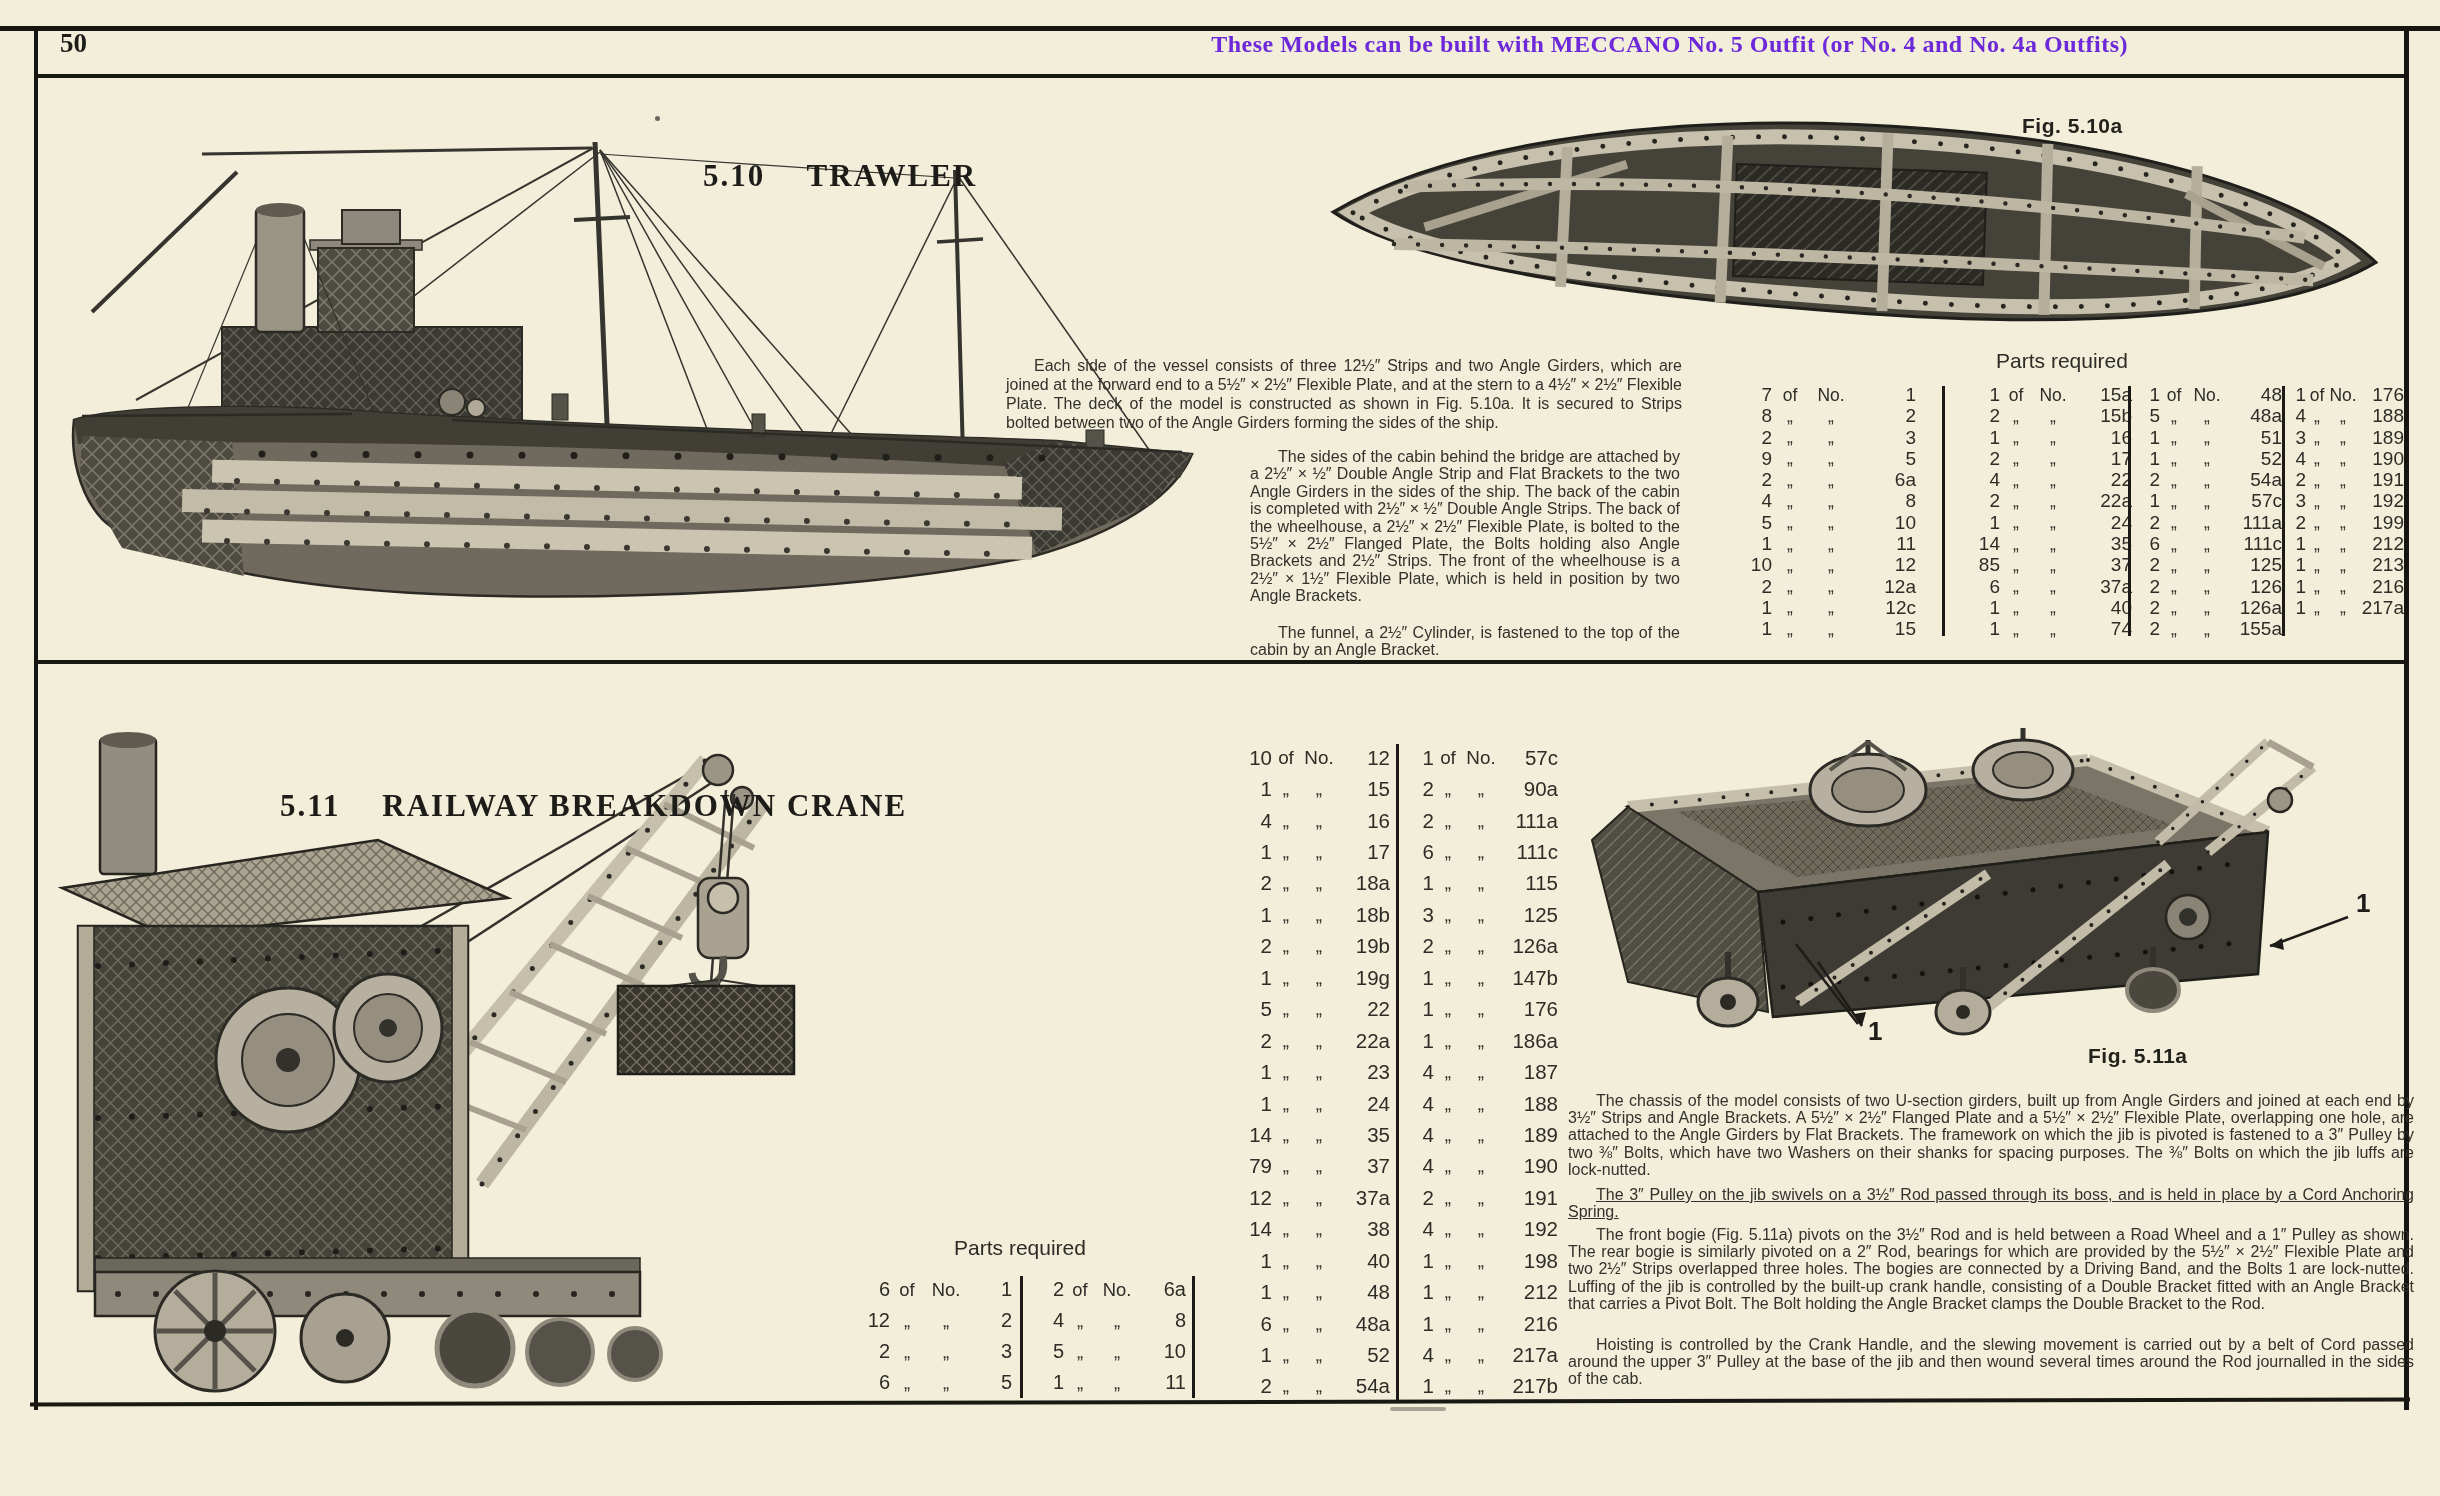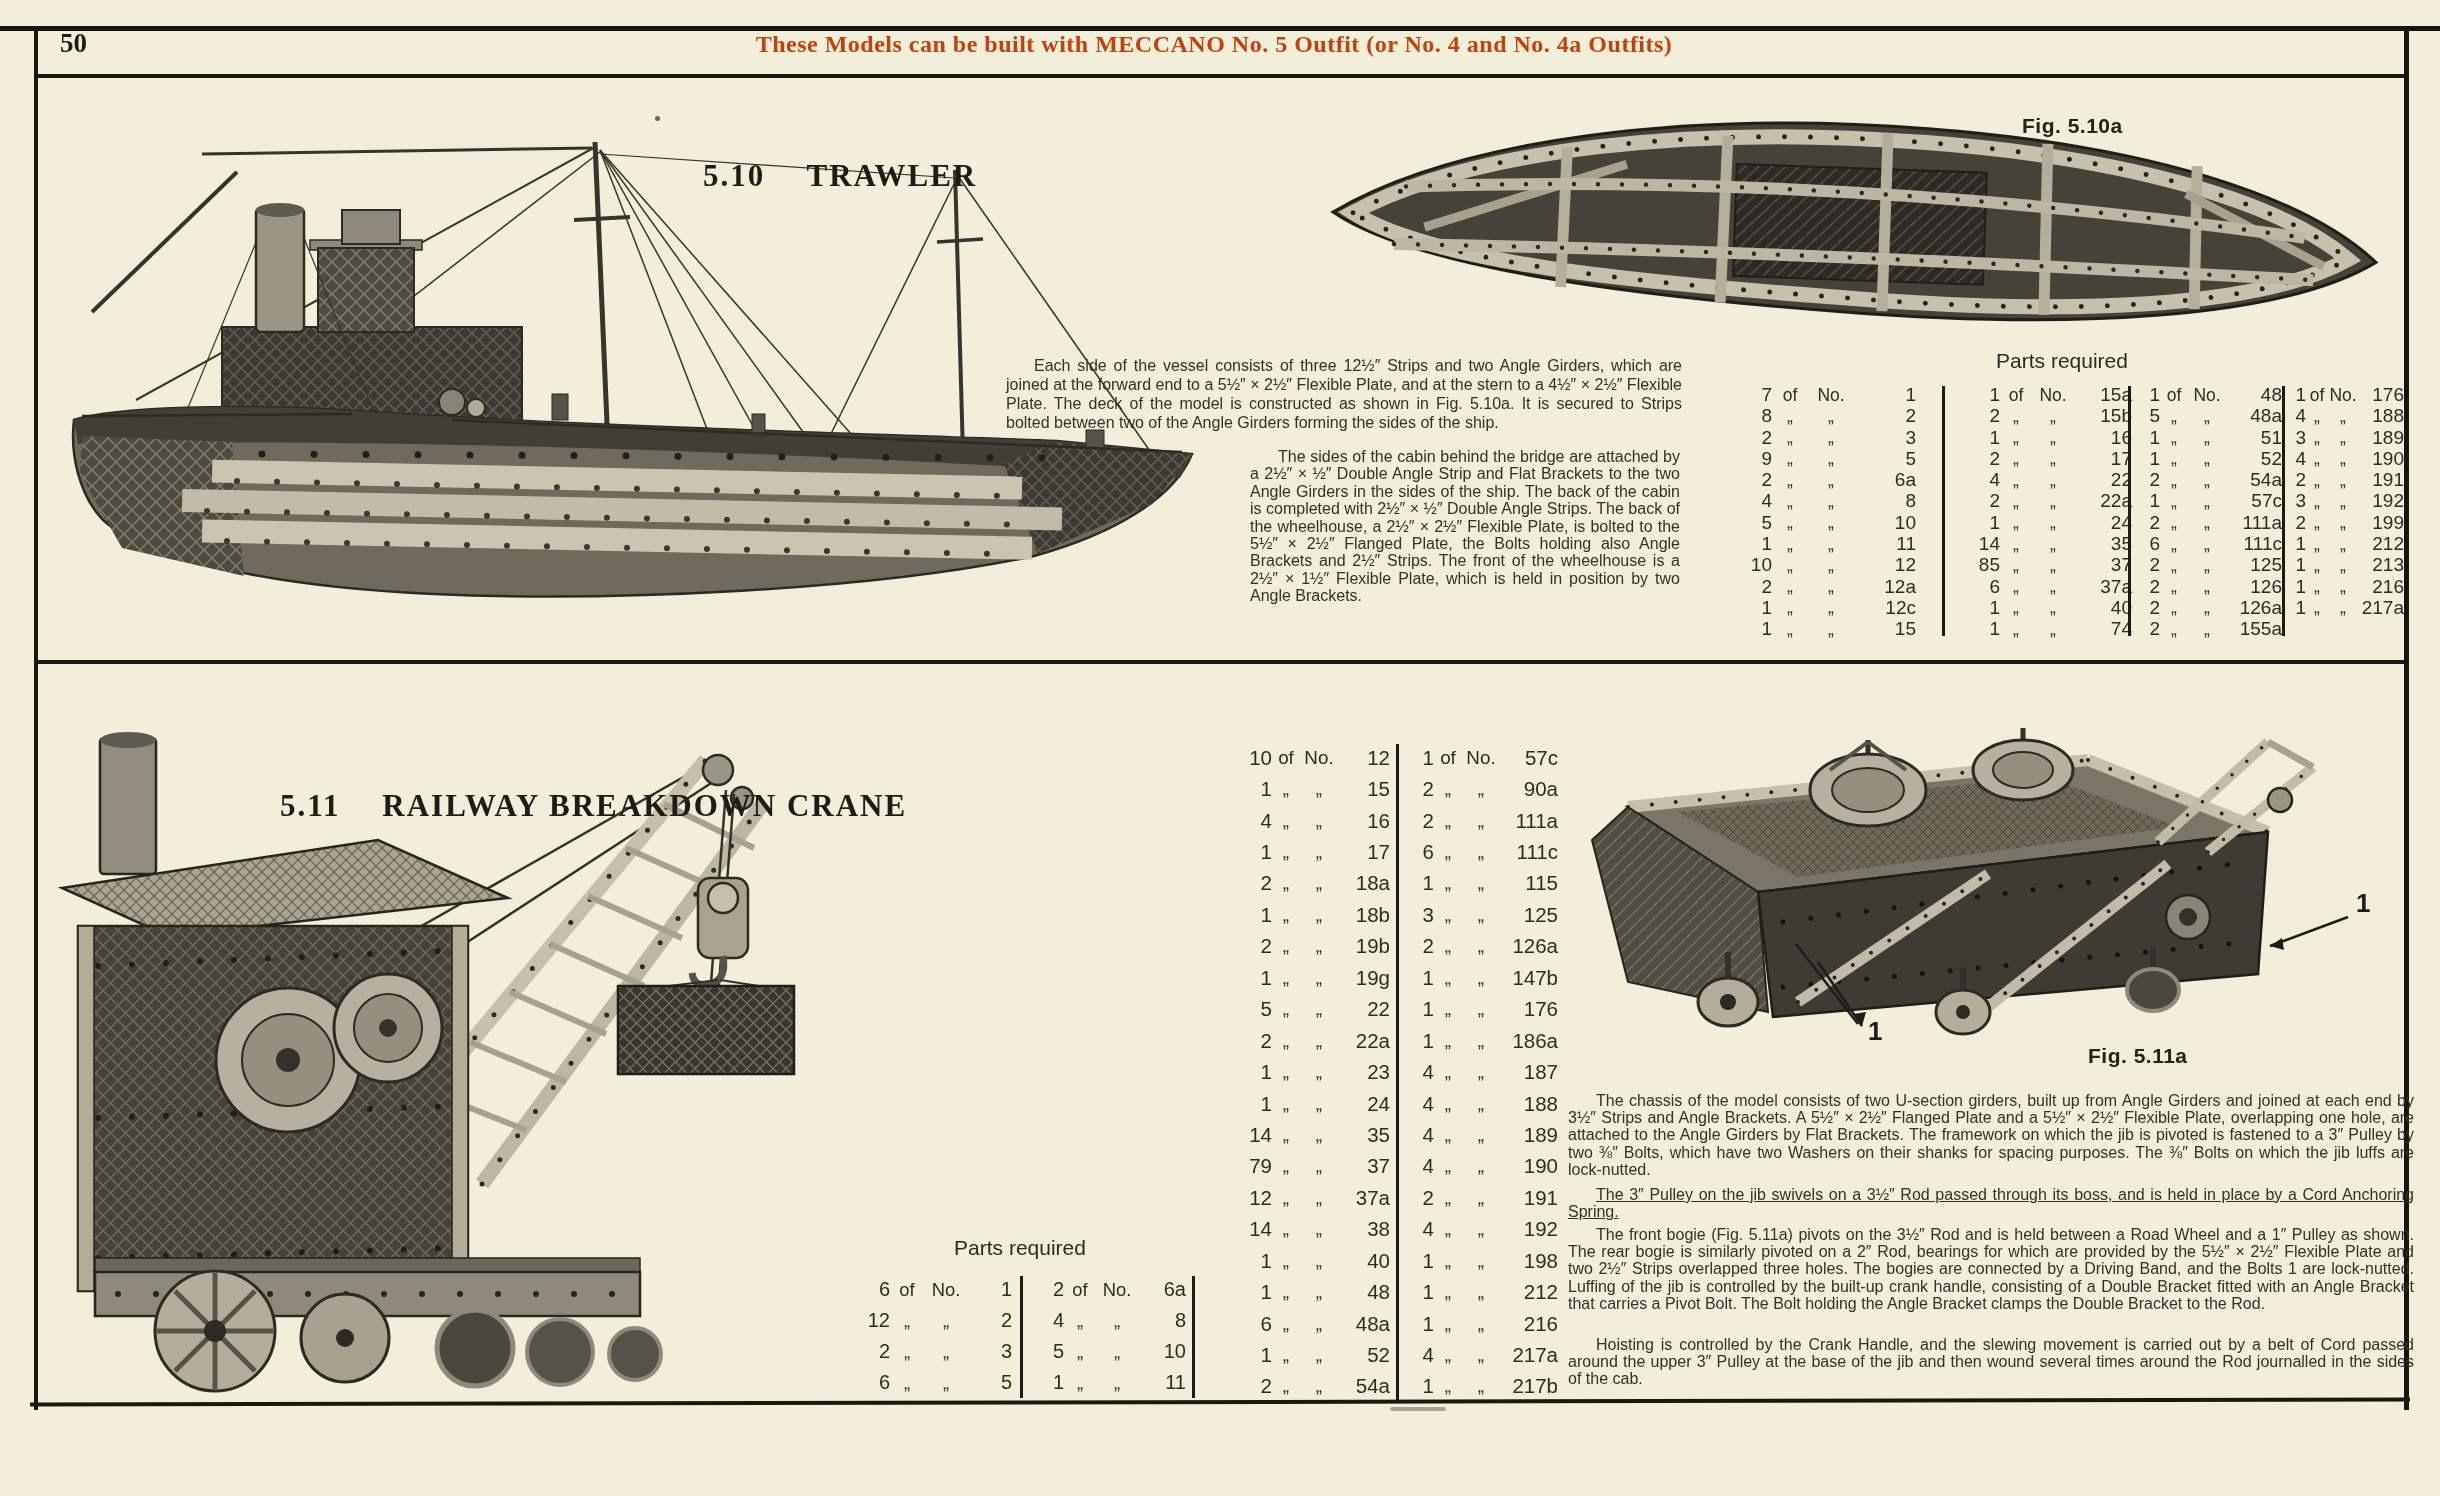--- a/index.html
+++ b/index.html
@@ -7,22 +7,22 @@
         font-family:"Liberation Sans",sans-serif;color:#32302a;}
   .frame{position:absolute;background:#161511;}
   .fr-top{left:0;top:26px;width:2440px;height:5px;}
   .fr-left{left:34px;top:26px;width:4px;height:1384px;}
   .fr-right{left:2404px;top:26px;width:5px;height:1384px;}
   .rule{position:absolute;background:#191813;}
   .rule-head{left:37px;top:74px;width:2367px;height:4px;}
   .rule-mid{left:37px;top:660px;width:2367px;height:4px;}
   .rule-bottom{left:30px;top:1400px;width:2380px;height:4px;transform:rotate(-0.12deg);}
   .pagenum{position:absolute;left:60px;top:28px;font:bold 27px "Liberation Serif",serif;color:#1d1c18;}
-  .runhead{position:absolute;left:300px;right:312px;top:31px;text-align:center;
-           font:bold 24px "Liberation Serif",serif;color:#c2410c;letter-spacing:0.5px;}
+  .runhead{position:absolute;left:300px;right:312px;top:31px;text-align:right;
+           font:bold 24px "Liberation Serif",serif;color:#6d28d9;letter-spacing:0.5px;}
   .title{position:absolute;font:bold 31px "Liberation Serif",serif;color:#1d1c18;letter-spacing:2px;white-space:nowrap;}
   .title-trawler{left:703px;top:132px;}
   .title-crane{left:280px;top:762px;}
   .title .tnum{margin-right:32px;}
   .figlabel{position:absolute;font:bold 21px "Liberation Sans",sans-serif;color:#23221d;letter-spacing:0.5px;}
   .fig-510a{left:2022px;top:114px;}
   .fig-511a{left:2088px;top:1044px;}
   .body{position:absolute;margin:6px;font-size:16px;color:#33312b;text-align:justify;text-indent:28px;}
   .p-t1{left:1000px;top:350px;width:676px;line-height:19px;}
   .p-t2{left:1244px;top:442px;width:430px;line-height:17.4px;}
@@ -172,20 +172,21 @@
     </g>
   </svg>
   <div class="figlabel fig-510a">Fig. 5.10a</div>
 
   <h2 class="title title-trawler">
     <span class="tnum">5.10</span>
     <span class="tname">TRAWLER</span>
   </h2>
   <p class="body p-t1">Each side of the vessel consists of three 12½″ Strips and two Angle Girders, which are joined at the forward end to a 5½″ × 2½″ Flexible Plate, and at the stern to a 4½″ × 2½″ Flexible Plate.  The deck of the model is constructed as shown in Fig. 5.10a.  It is secured to Strips bolted between two of the Angle Girders forming the sides of the ship.</p>
   <p class="body p-t2">The sides of the cabin behind the bridge are attached by a 2½″ × ½″ Double Angle Strip and Flat Brackets to the two Angle Girders in the sides of the ship.  The back of the cabin is completed with 2½″ × ½″ Double Angle Strips.  The back of the wheelhouse, a 2½″ × 2½″ Flexible Plate, is bolted to the 5½″ × 2½″ Flanged Plate, the Bolts holding also Angle Brackets and 2½″ Strips.  The front of the wheelhouse is a 2½″ × 1½″ Flexible Plate, which is held in position by two Angle Brackets.</p>
+  <p class="body p-t3">The funnel, a 2½″ Cylinder, is fastened to the top of the cabin by an Angle Bracket.</p>
 
   <div class="ptitle ptitle-trawler">Parts required</div>
   <div class="pcol t-tab c-t1">
       <div class="prow">
         <span class="q">7</span>
         <span class="s">of</span>
         <span class="s2">No.</span>
         <span class="p">1</span>
       </div>
       <div class="prow">

